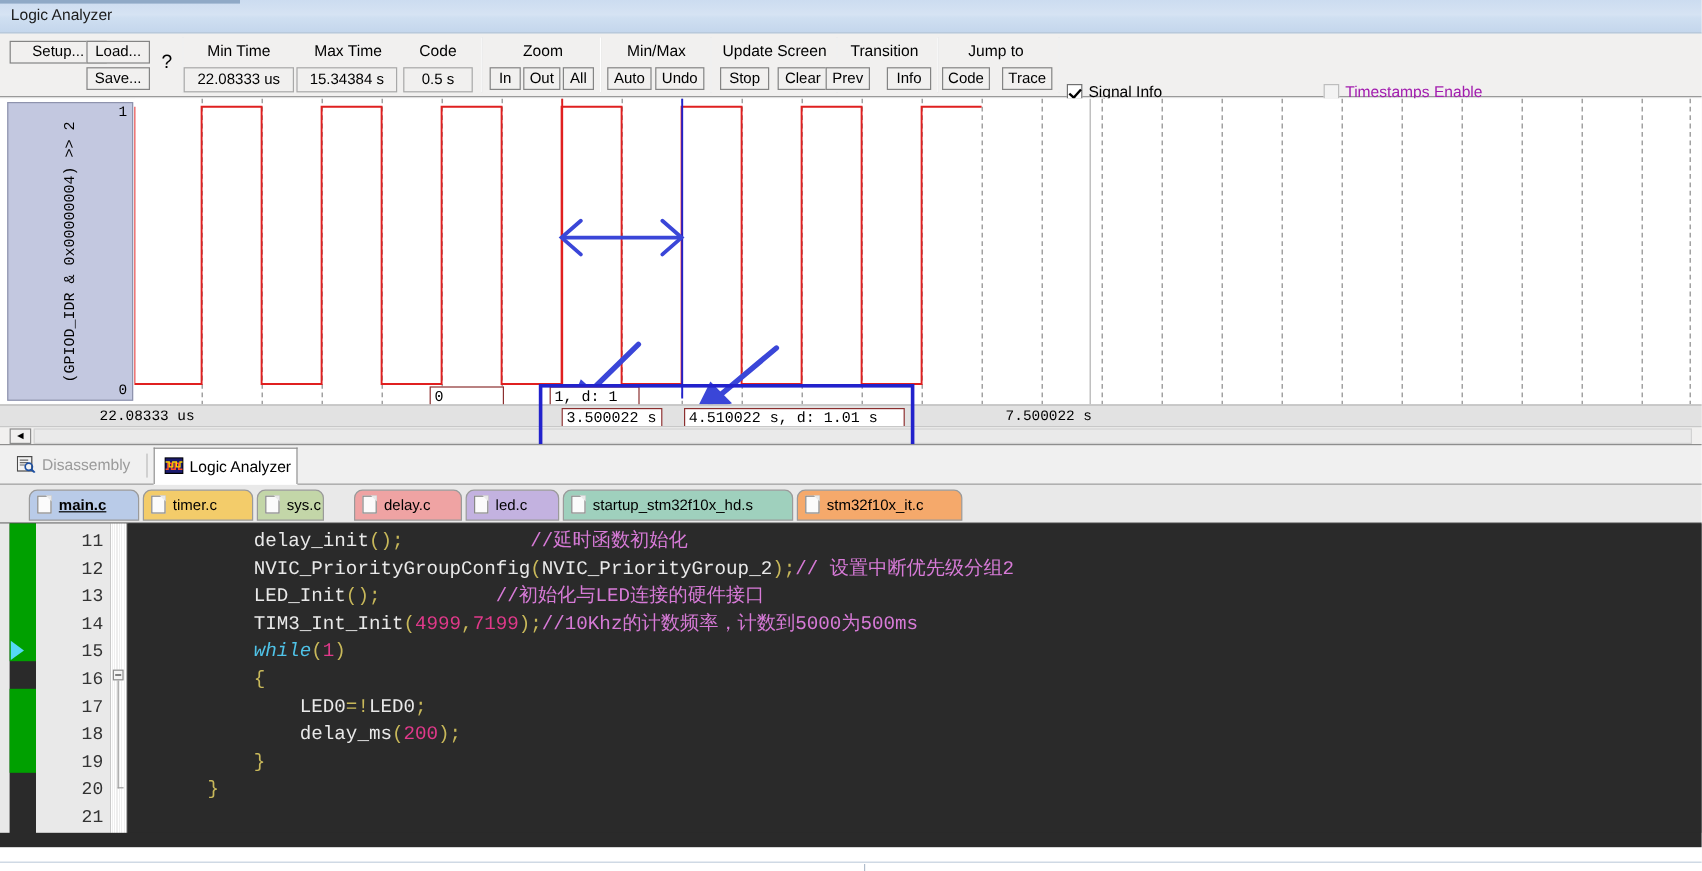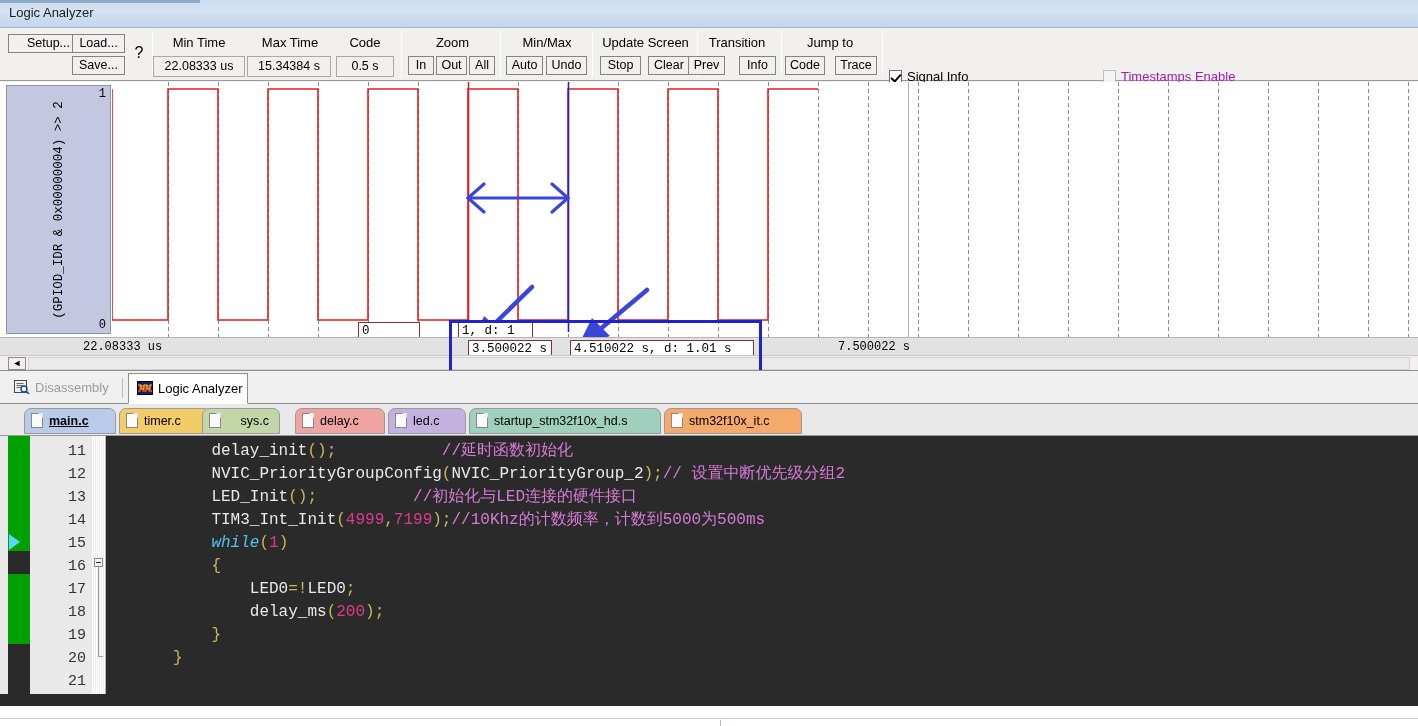--- a/index.html
+++ b/index.html
@@ -548,21 +548,21 @@
   </div>
 </div>
 
 <div id="file-tabs">
   <div class="ftab active" style="left:24px;  width:92px;  background:#b9cbe8;">
     <span class="pageicon"></span><span>main.c</span>
   </div>
   <div class="ftab" style="left:119px; width:92px;  background:#f3cc6a;">
     <span class="pageicon"></span><span>timer.c</span>
   </div>
-  <div class="ftab" style="left:202px; width:78px;  background:#c3d6a8;text-align:right;">
+  <div class="ftab" style="left:214px; width:56px;  background:#c3d6a8;text-align:right;">
     <span class="pageicon"></span><span>sys.c</span>
   </div>
   <div class="ftab" style="left:295px; width:90px;  background:#efa3a3;">
     <span class="pageicon"></span><span>delay.c</span>
   </div>
   <div class="ftab" style="left:388px; width:78px;  background:#c3b2e0;">
     <span class="pageicon"></span><span>led.c</span>
   </div>
   <div class="ftab" style="left:469px; width:192px; background:#9fd0bd;">
     <span class="pageicon"></span><span>startup_stm32f10x_hd.s</span>

